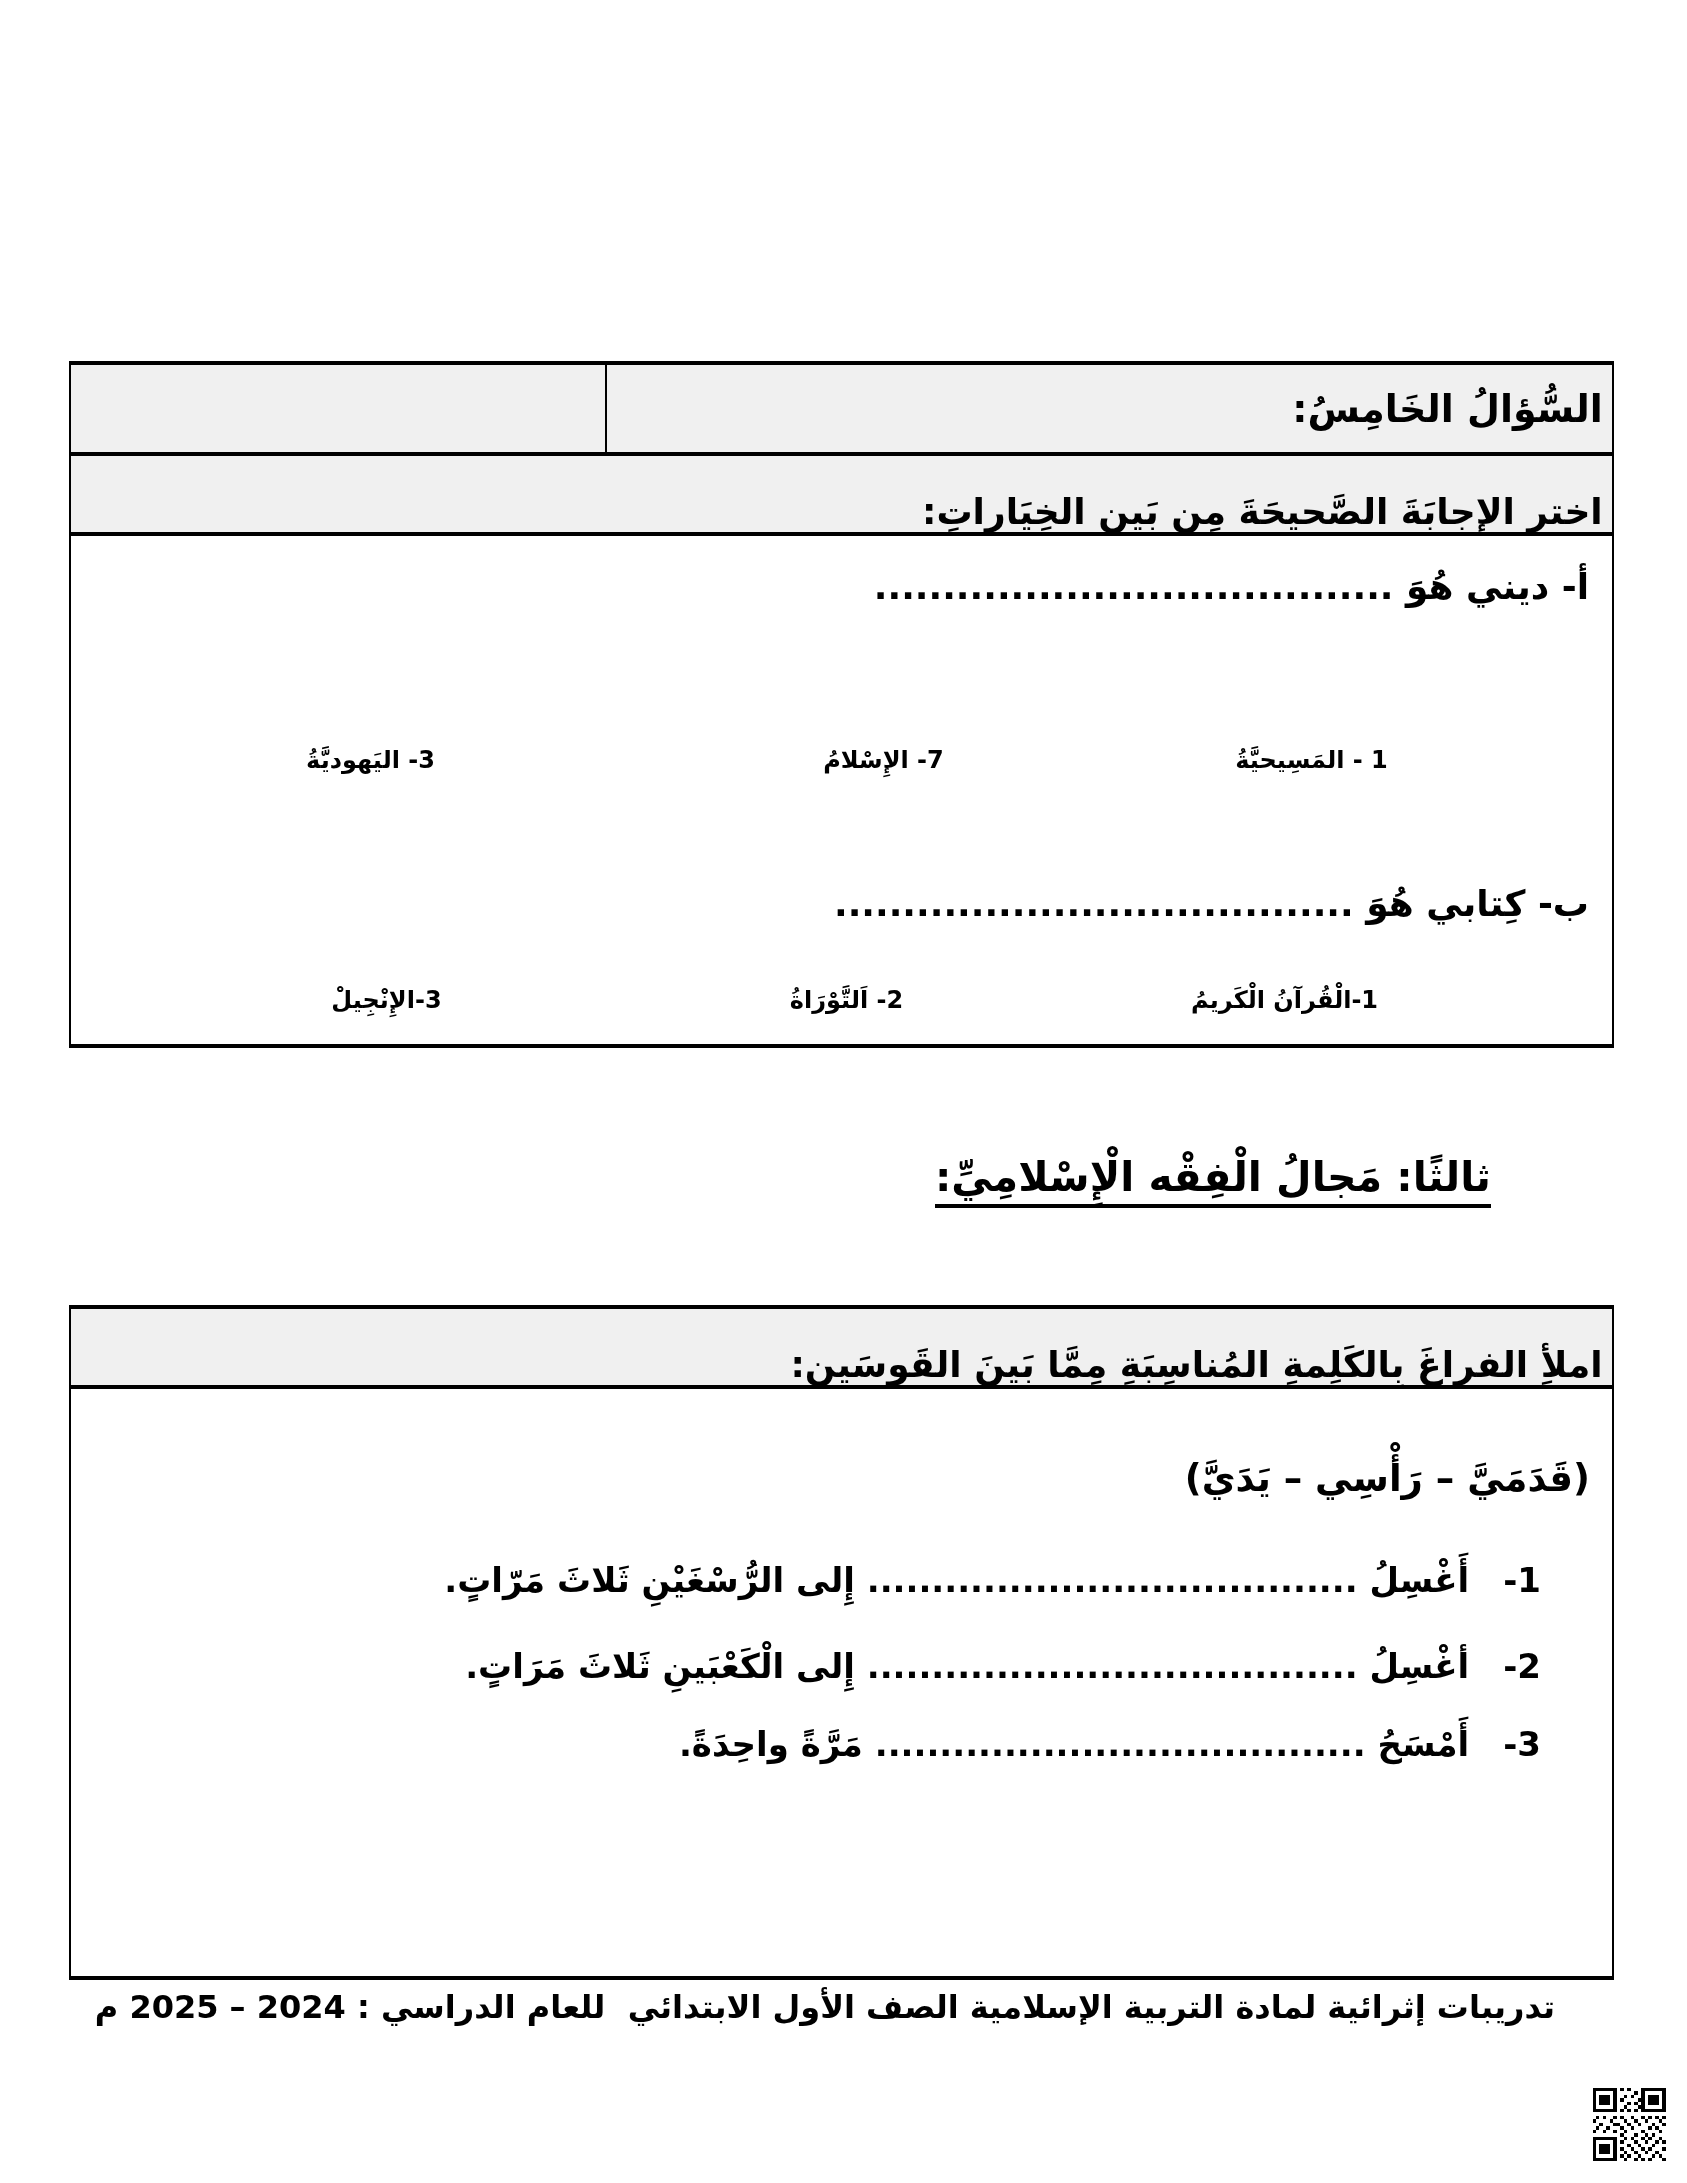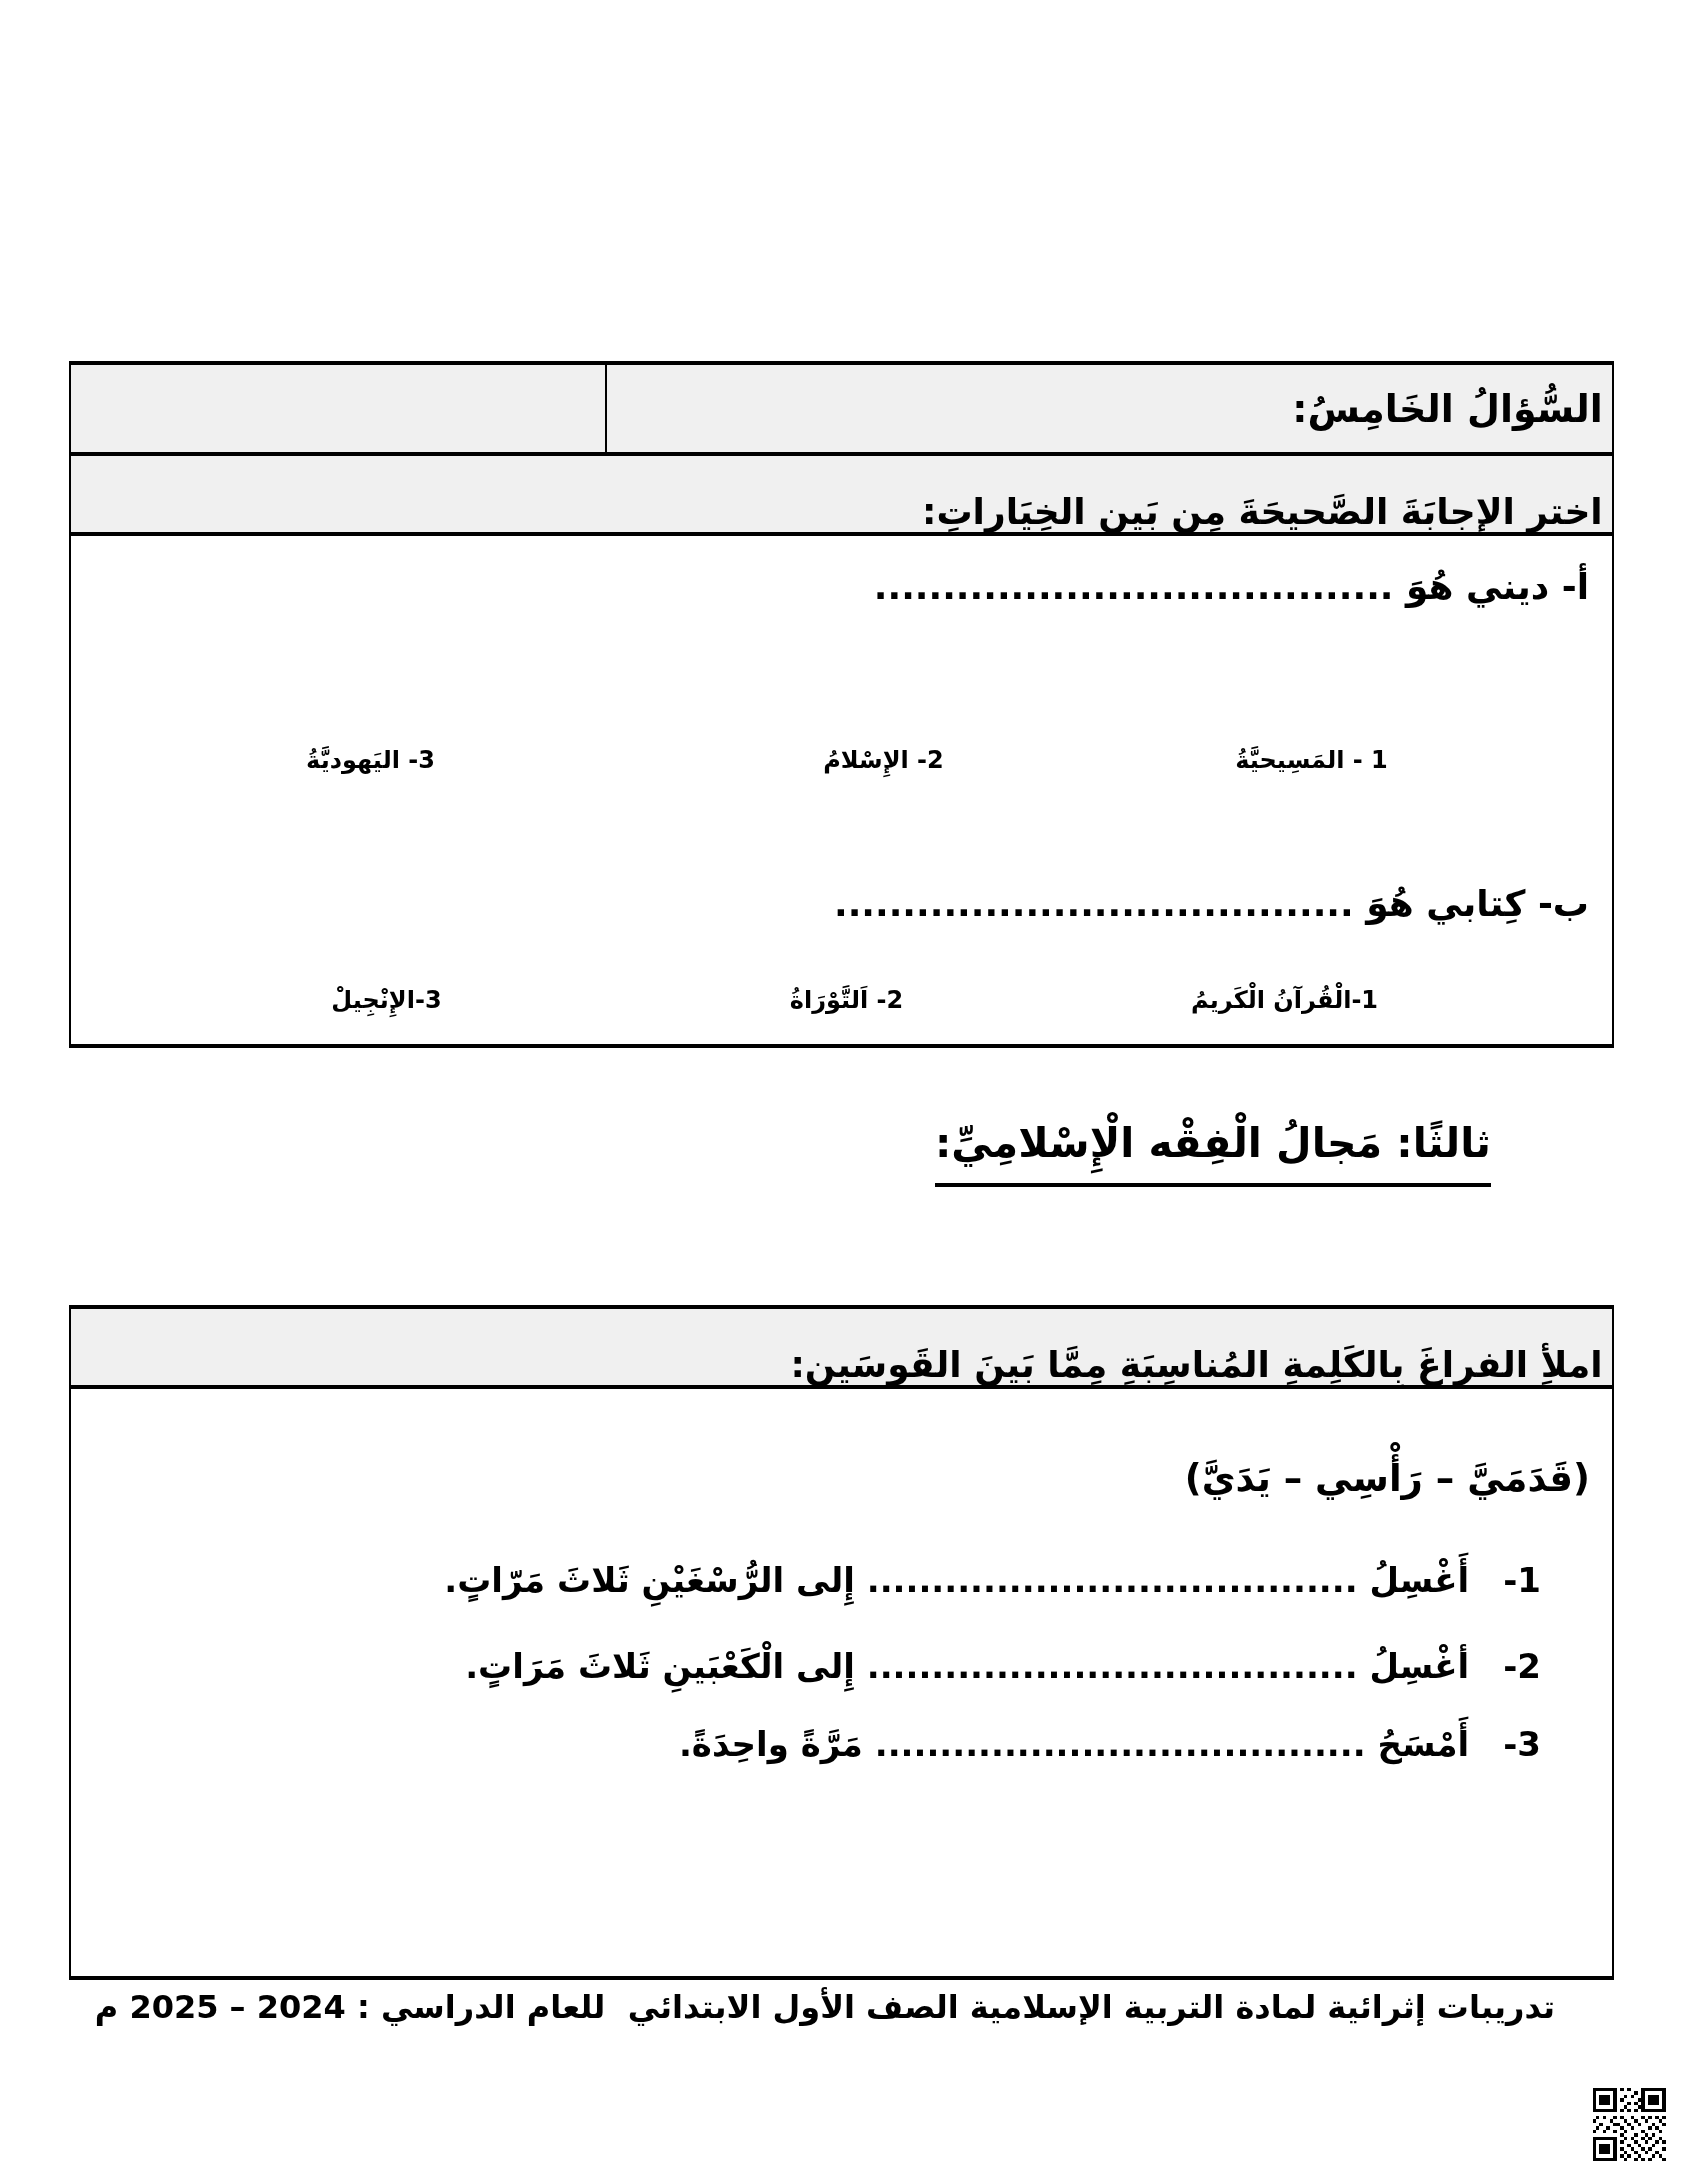--- a/index.html
+++ b/index.html
@@ -91,21 +91,22 @@
   #q6 .f1 { top:257px; }
   #q6 .f2 { top:335px; }
 
   .section-heading {
     position:absolute; top:1119px; right:196px;
     font-size:41px;
   }
   .section-heading span {
     display:inline-block;
     border-bottom:4.6px solid #000;
-    padding-bottom:16px;
+    padding-bottom:3px;
+    margin-top:34px;
   }
 
   .footer-line {
     position:absolute; top:1988px; left:265px; width:1290px;
     text-align:left;
     font-size:32px;
     white-space:nowrap;
   }
 
   .qr { position:absolute; left:1592px; top:2088px; width:74px; height:73px; }
@@ -122,21 +123,21 @@
       </div>
       <div class="empty-cell"></div>
     </div>
     <div class="trow instr-row">
       <span>اخترِ الإِجابَةَ الصَّحيحَةَ مِن بَينِ الخِيَاراتِ:</span>
     </div>
     <div class="tbody">
       <div class="prompt-line line-a">أ- ديني هُوَ ......................................</div>
       <div class="opts opts-1">
         <span class="opt o0">1 - المَسِيحيَّةُ</span>
-        <span class="opt o1">2- الإِسْلامُ</span>
+        <span class="opt o1">7- الإِسْلامُ</span>
         <span class="opt o2">3- اليَهوديَّةُ</span>
       </div>
       <div class="prompt-line line-b">ب- كِتابي هُوَ ......................................</div>
       <div class="opts opts-2">
         <span class="opt o0">1-الْقُرآنُ الْكَريمُ</span>
         <span class="opt o1">2- اَلتَّوْرَاةُ</span>
         <span class="opt o2">3-الإِنْجِيلْ</span>
       </div>
     </div>
   </section>

